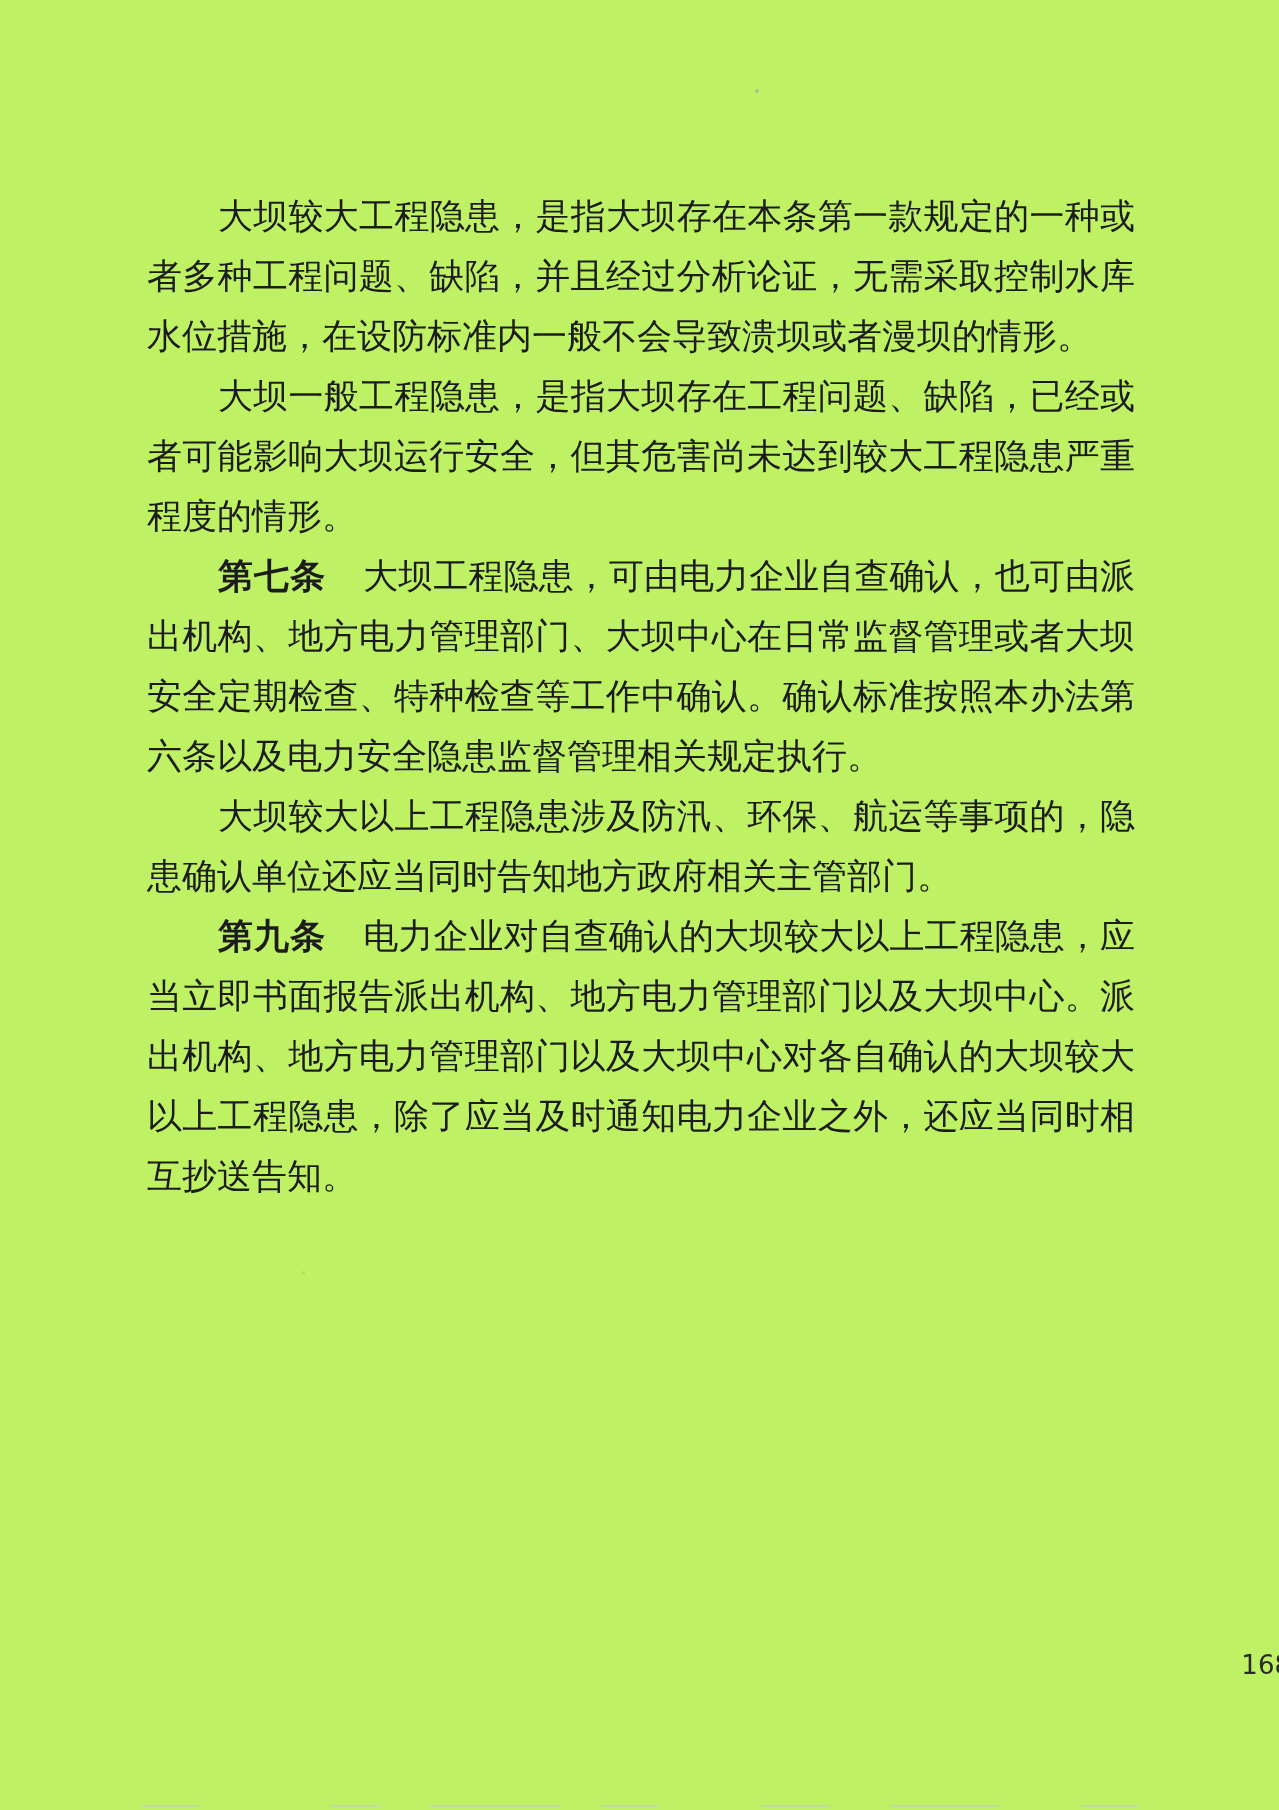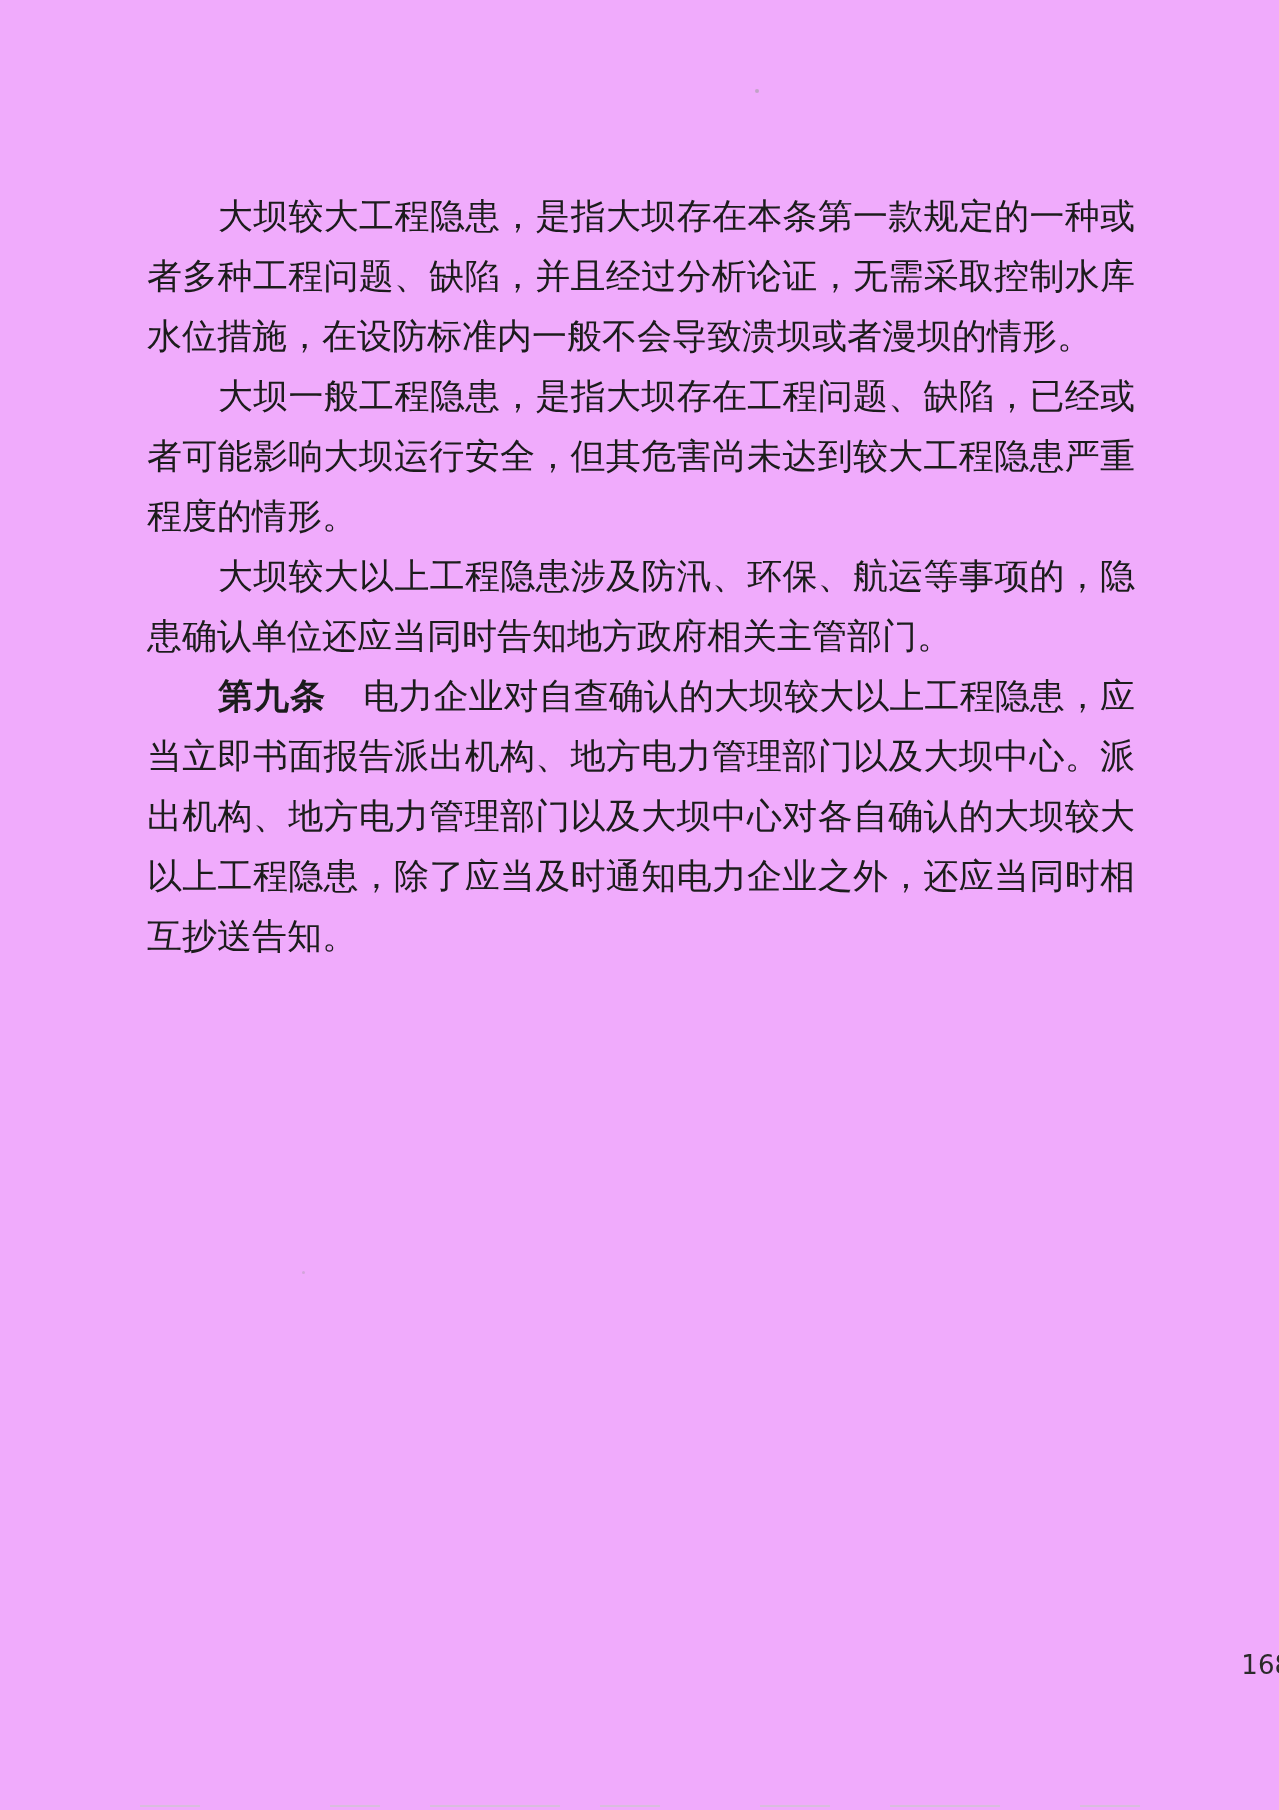--- a/index.html
+++ b/index.html
@@ -5,21 +5,21 @@
   * { margin: 0; padding: 0; box-sizing: border-box; }
 
   html, body {
     background: #ffffff;
   }
 
   .page {
     position: relative;
     width: 1279px;
     height: 1810px;
-    background: #f0abfc;
+    background: #bef264;
     overflow: hidden;
     font-family: "Liberation Serif", "DejaVu Serif", serif;
   }
 
   .text-block {
     position: absolute;
     left: 147px;
     top: 187px;
     width: 988px;
     font-size: 35px;
@@ -81,20 +81,21 @@
 <body>
 
 <div class="page">
 
   <div class="text-block">
 
     <p><span>大坝较大工程隐患，是指大坝存在本条第一款规定的一种或者多种工程问题、缺陷，并且经过分析论证，无需采取控制水库水位措施，在设防标准内一般不会导致溃坝或者漫坝的情形。</span></p>
 
     <p><span>大坝一般工程隐患，是指大坝存在工程问题、缺陷，已经或者可能影响大坝运行安全，但其危害尚未达到较大工程隐患严重程度的情形。</span></p>
 
+    <p><strong class="art-num">第七条</strong><span>大坝工程隐患，可由电力企业自查确认，也可由派出机构、地方电力管理部门、大坝中心在日常监督管理或者大坝安全定期检查、特种检查等工作中确认。确认标准按照本办法第六条以及电力安全隐患监督管理相关规定执行。</span></p>
 
 
     <p><span>大坝较大以上工程隐患涉及防汛、环保、航运等事项的，隐患确认单位还应当同时告知地方政府相关主管部门。</span></p>
 
     <p><strong class="art-num">第九条</strong><span>电力企业对自查确认的大坝较大以上工程隐患，应当立即书面报告派出机构、地方电力管理部门以及大坝中心。派出机构、地方电力管理部门以及大坝中心对各自确认的大坝较大以上工程隐患，除了应当及时通知电力企业之外，还应当同时相互抄送告知。</span></p>
 
   </div>
 
   <div class="page-number">168</div>
 

